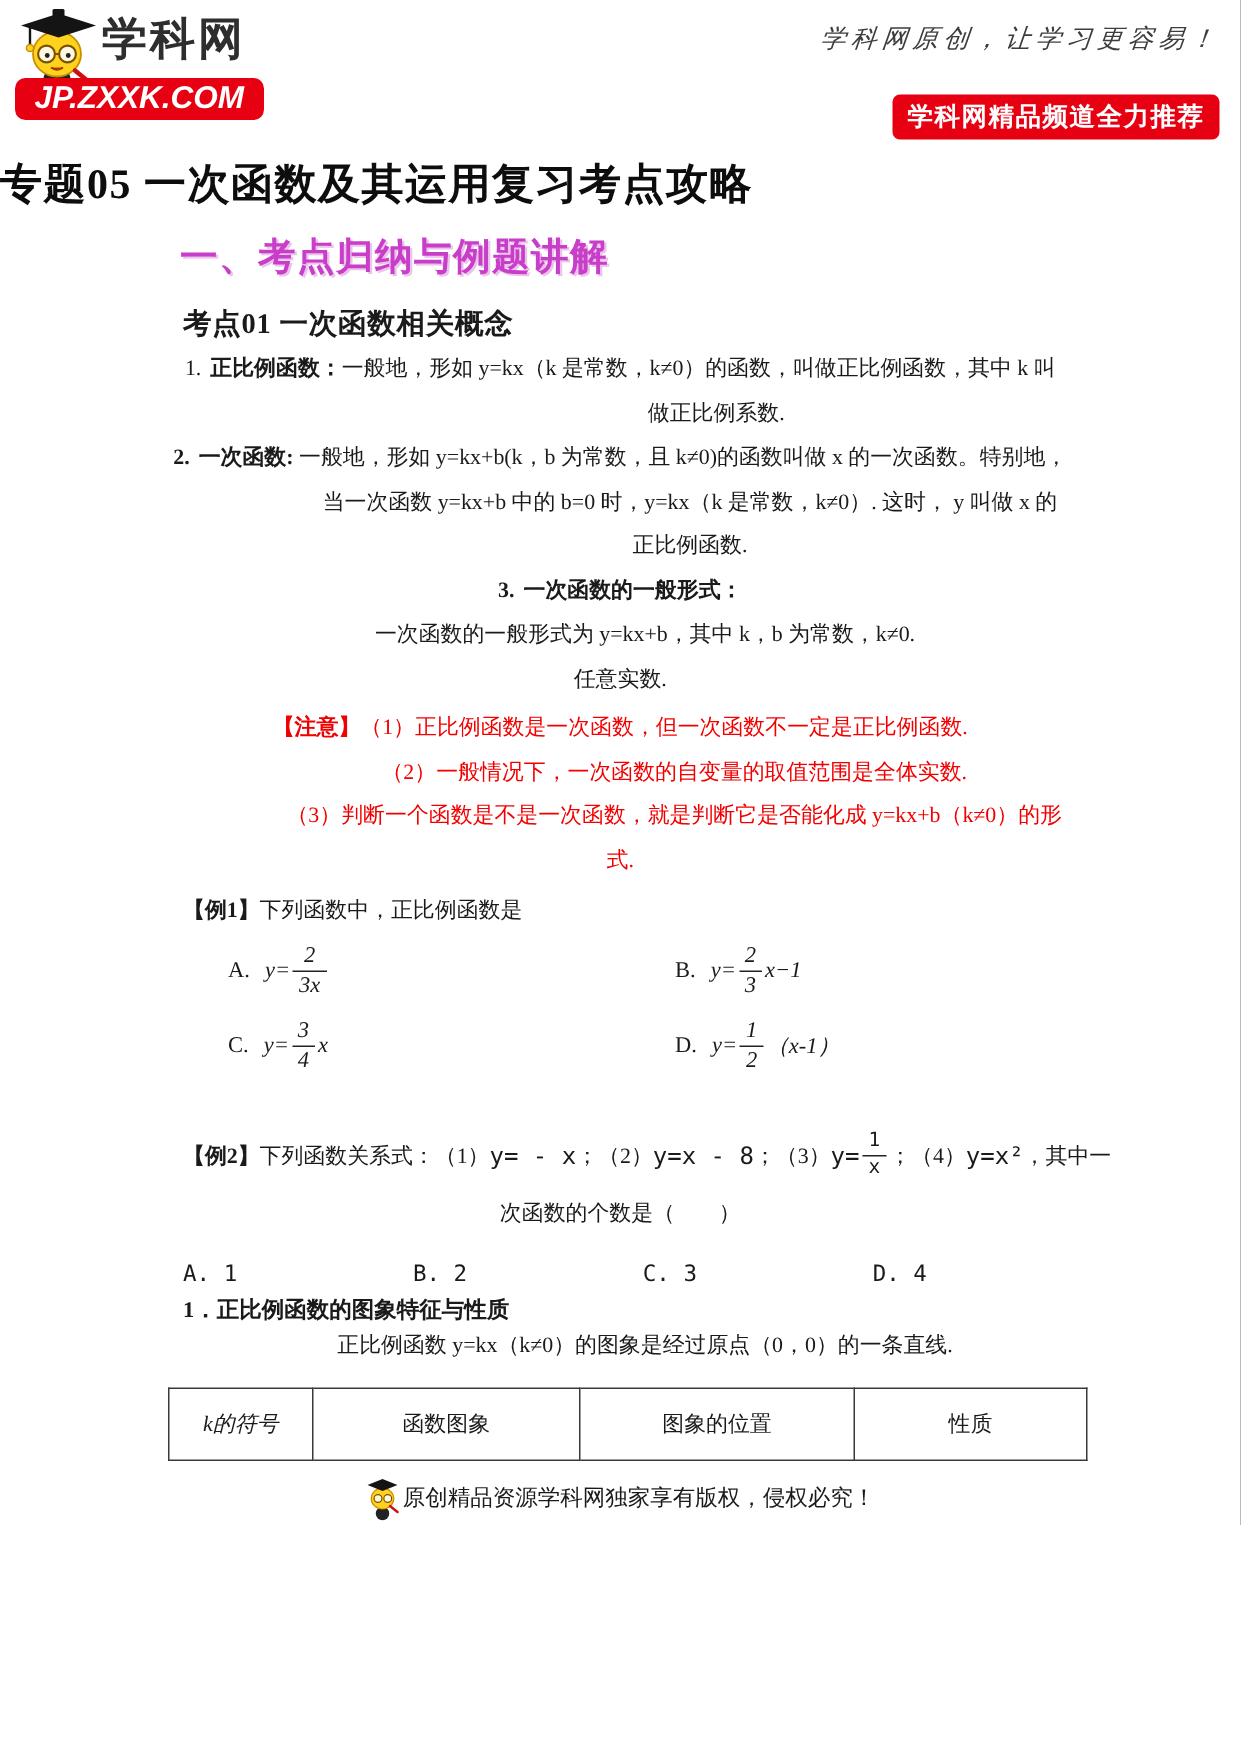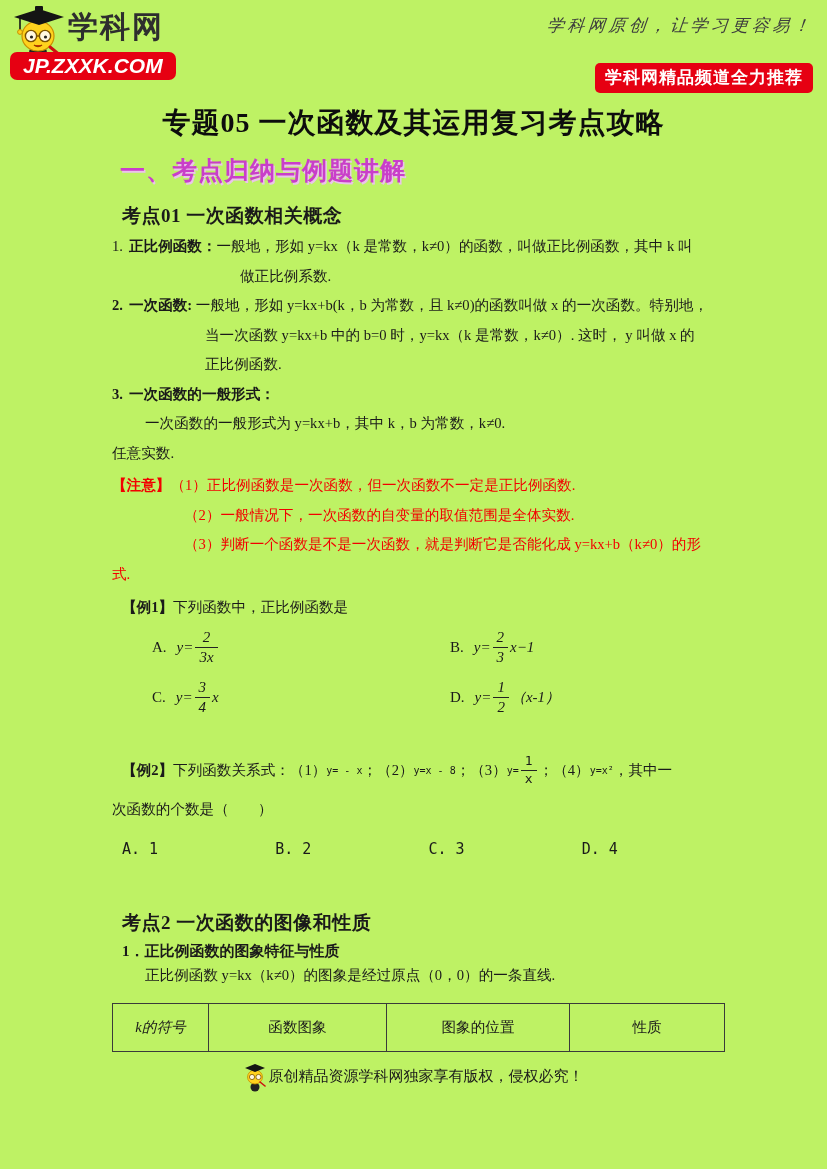--- a/index.html
+++ b/index.html
@@ -1,17 +1,17 @@
 <!DOCTYPE html>
 <html><head>
 <meta charset="utf-8">
 <style>
   html,body{margin:0;padding:0;background:#888;}
   .page{
-    width:827px;height:1169px;background:#bef264;position:relative;
+    width:827px;height:1169px;background:#ffffff;position:relative;
     margin:0 auto;overflow:hidden;
     font-family:"Liberation Serif","DejaVu Serif",serif;color:#1a1a1a;
   }
   
   .hdr{position:relative;height:88px;}
   .logo{position:absolute;left:12px;top:6px;display:flex;align-items:flex-start;}
   .logo svg{display:block;}
   .logo-txt{margin-left:2px;margin-top:6px;}
   .brand{font-family:"Liberation Sans","DejaVu Sans",sans-serif;font-weight:bold;
          font-size:30px;line-height:30px;color:#2e2e2e;letter-spacing:2px;}
@@ -20,50 +20,50 @@
   .badge{position:absolute;left:10px;top:52px;background:#e60012;color:#fff;
          font-family:"Liberation Sans",sans-serif;font-weight:bold;font-style:italic;
          font-size:21px;line-height:25px;padding:1px 13px 2px;border-radius:7px;}
   .hdr-right{position:absolute;right:14px;top:14px;text-align:right;}
   .callig{font-family:"DejaVu Serif",serif;font-style:italic;font-size:17px;
           color:#3d3d3d;letter-spacing:3.5px;transform:skewX(-6deg);}
   .banner{display:inline-block;margin-top:8px;background:#e60012;color:#fff;
           font-family:"Liberation Sans",sans-serif;font-weight:bold;font-size:17px;
           letter-spacing:1px;padding:3px 10px 4px;border-radius:5px;}
   
-  .doc-title{text-align:center;font-size:28px;font-weight:bold;letter-spacing:1px;
+  .doc-title{text-align:left;font-size:28px;font-weight:bold;letter-spacing:1px;
              margin:16px 0 12px;color:#0d0d0d;}
   .sec-head{font-family:"Liberation Sans","DejaVu Sans",sans-serif;font-weight:bold;
             font-size:25px;color:#c93ec9;margin:9px 0 0;padding-left:120px;
             text-shadow:1.5px 1.5px 0 #eac4ea;letter-spacing:1px;}
   .topic-head{font-size:19px;font-weight:bold;margin:16px 0 0;padding-left:122px;letter-spacing:0.5px;}
   .sub-head{font-size:15px;font-weight:bold;margin:6px 0 0;padding-left:122px;}
   
   .content{padding:0 112px;}
-  .pline{font-size:14.6px;line-height:29.5px;white-space:nowrap;}
+  .pline{font-size:14.6px;line-height:29.5px;white-space:nowrap;text-align:center;}
   .b{font-weight:bold;}
   .num{margin-right:6px;}
   .ind33{padding-left:33px;} .ind72{padding-left:72px;}
   .ind93{padding-left:93px;} .ind128{padding-left:128px;}
   .note .pline{color:#f20000;}
   .mt{margin-top:3px;}
   
   .ex-head{font-size:14.6px;line-height:29.5px;margin-top:4px;padding-left:10px;white-space:nowrap;}
   .frac{display:inline-block;vertical-align:-0.9em;text-align:center;
         font-style:italic;line-height:1.15;margin:0 2px;}
   .frac .fnum{display:block;padding:0 4px 1px;border-bottom:1.2px solid #222;}
   .frac .fden{display:block;padding:1px 4px 0;}
   .opt-row{display:flex;align-items:center;height:50px;}
   .opt{display:flex;align-items:center;font-size:15px;}
   .opt-a{width:298px;padding-left:40px;}
   .opt-lbl{margin-right:10px;}
   .math{font-style:italic;}
   .ex2-line{display:flex;align-items:center;min-height:48px;font-size:14.6px;
             padding-left:10px;margin-top:24px;white-space:nowrap;}
-  .mono{font-family:"DejaVu Sans Mono",monospace;font-style:normal;font-size:10px;}
+  .mono{font-family:"DejaVu Sans Mono",monospace;font-style:normal;font-size:16px;}
   .frac-mono{font-family:"DejaVu Sans Mono",monospace;font-style:normal;font-size:13px;vertical-align:-0.9em;}
   .ans-row{display:flex;margin-top:16px;font-family:"DejaVu Sans Mono",monospace;
            font-size:15px;padding-left:10px;gap:20px;}
   .ans-row span{width:144px;}
   
   .ktable{border-collapse:collapse;margin:12px 0 0;table-layout:fixed;width:600px;}
   .ktable th{border:1.6px solid #3a3a3a;font-weight:normal;font-size:14.6px;
              height:45px;text-align:center;vertical-align:middle;margin-left:14px;}
   .c1{width:93px;} .c2{width:175px;} .c3{width:180px;} .c4{width:152px;}
   .kvar{font-style:italic;}
@@ -200,21 +200,20 @@
     </div>
     <div class="pline">次函数的个数是（　　）</div>
     <div class="ans-row">
       <span>A. 1</span>
       <span>B. 2</span>
       <span>C. 3</span>
       <span>D. 4</span>
     </div>
   </div>
 
-  <div class="topic-head sp2">考点2 一次函数的图像和性质</div>
   <div class="sub-head">1．正比例函数的图象特征与性质</div>
   <div class="content">
     <div class="pline ind33">正比例函数 y=kx（k≠0）的图象是经过原点（0，0）的一条直线.</div>
     <table class="ktable">
       <tbody>
           <tr>
         <th class="c1 kvar">k的符号</th>
         <th class="c2">函数图象</th>
         <th class="c3">图象的位置</th>
         <th class="c4">性质</th>

